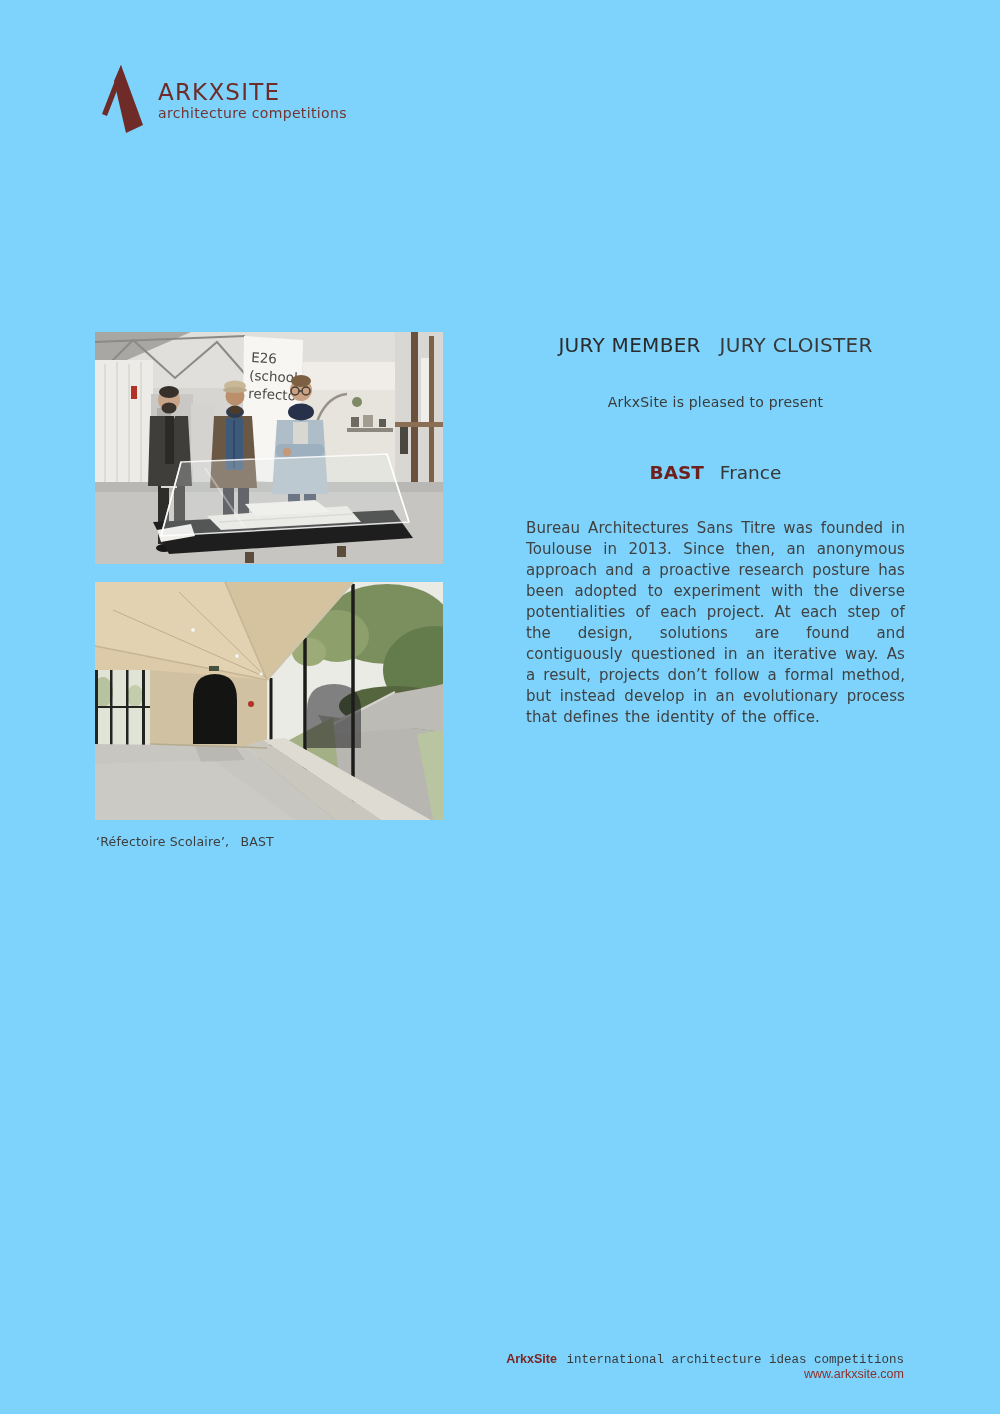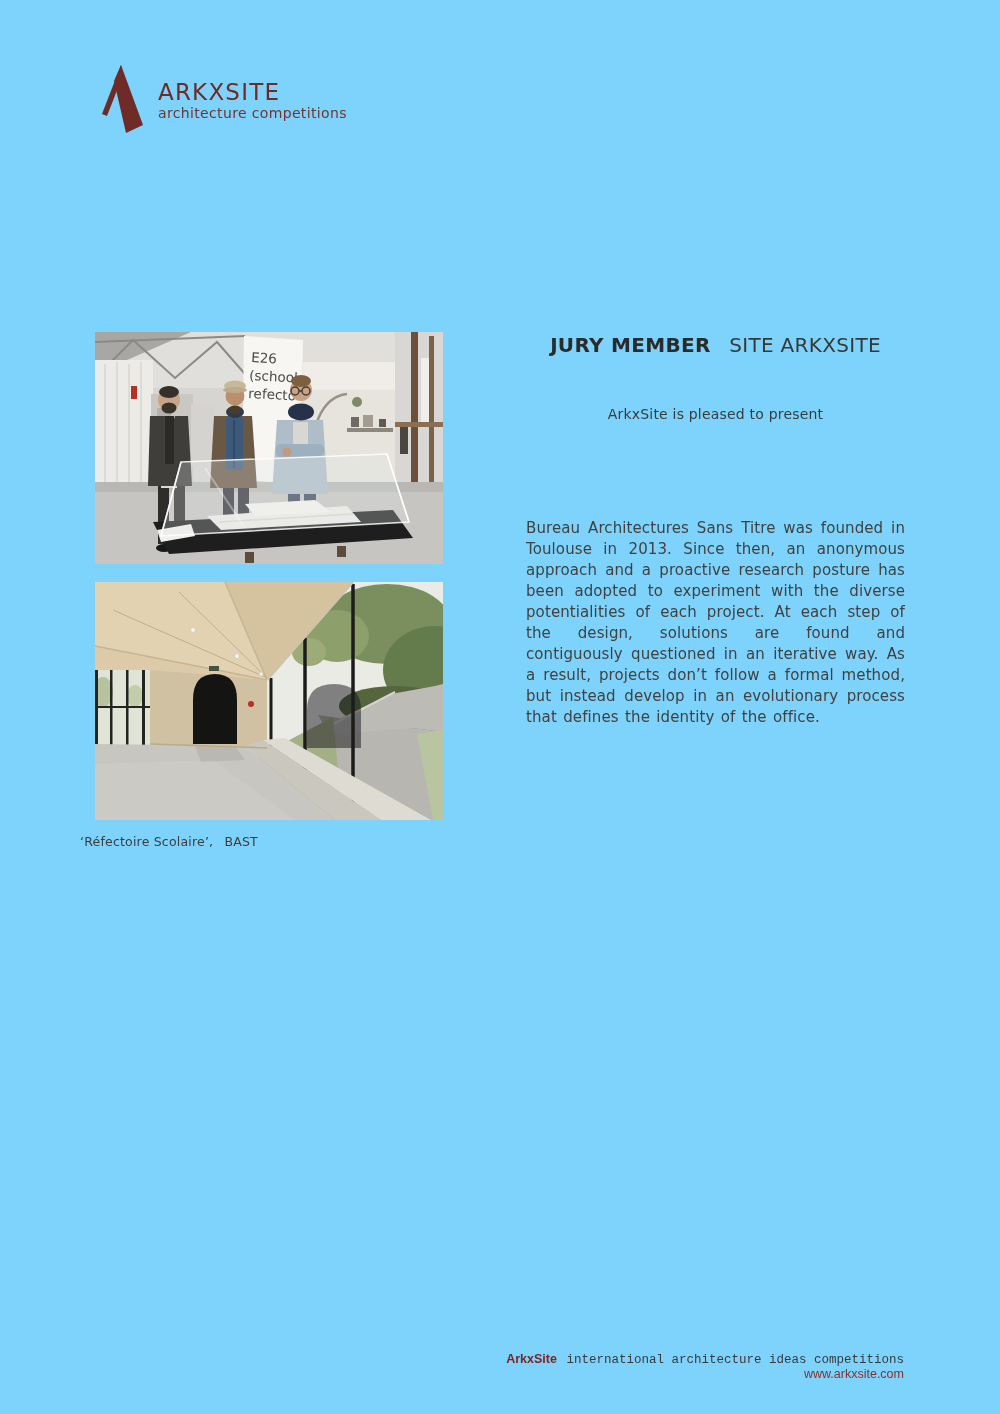--- a/index.html
+++ b/index.html
@@ -12,28 +12,28 @@
   .logo-mark{width:52px;height:70px;flex:0 0 auto;}
   .logo-text{margin-left:9px;padding-top:17px;}
   .logo-word{font-size:23px;letter-spacing:1.2px;color:#6e2b28;line-height:1;font-weight:400;}
   .logo-tag{font-size:14px;letter-spacing:0.35px;color:#75332f;margin-top:2px;line-height:1;}
   
   .photo{position:absolute;left:95px;display:block;}
   .photo1{top:332px;width:348px;height:232px;}
   .photo2{top:582px;width:348px;height:238px;}
   .photo svg{display:block;width:100%;height:100%;}
   .photo text{font-family:"DejaVu Sans",sans-serif;}
-  .caption{position:absolute;left:80px;top:834px;font-size:12.5px;color:#3d3d3d;letter-spacing:0.2px;}
+  .caption{position:absolute;left:96px;top:834px;font-size:12.5px;color:#3d3d3d;letter-spacing:0.2px;}
   .caption .cap-author{margin-left:7px;}
   
   .col{position:absolute;left:526px;width:379px;}
   .jury-title{top:333px;text-align:center;font-size:20px;color:#333333;letter-spacing:0.3px;}
-  .jury-title .t-bold{font-weight:700;color:#2b2b2b;}
+  .jury-title .t-bold{font-weight:400;color:#2b2b2b;}
   .jury-title .t-reg{margin-left:12px;font-weight:400;color:#383838;}
-  .intro{top:406px;text-align:center;font-size:14px;color:#3b3b3b;letter-spacing:0.2px;}
+  .intro{top:394px;text-align:center;font-size:14px;color:#3b3b3b;letter-spacing:0.2px;}
   .member{top:462px;text-align:center;font-size:18.5px;}
   .member .m-name{font-weight:700;color:#701f1c;}
   .member .m-country{margin-left:10px;color:#363636;}
   .bio{top:518px;font-size:15px;line-height:21px;text-align:justify;color:#414141;word-spacing:1.5px;letter-spacing:0.1px;}
   
   .footer{position:absolute;left:404px;width:500px;top:1352px;text-align:right;font-family:"Liberation Sans",sans-serif;font-size:12.5px;color:#3a3a3a;}
   .footer .f-brand{font-weight:700;color:#7c2522;}
   .footer .f-tag{margin-left:6px;font-family:Liberation Mono, monospace;}
   .footer .f-url{color:#8c2f28;text-decoration:none;}
 </style>
@@ -261,25 +261,29 @@
     </svg>
   </div>
 
   <div class="caption">
     <span class="cap-project">‘Réfectoire Scolaire’,</span>
     <span class="cap-author">BAST</span>
   </div>
 
   <div class="col jury-title">
     <span class="t-bold">JURY MEMBER</span>
-    <span class="t-reg">SITE ARKXSITE</span>
+    <span class="t-reg">JURY CLOISTER</span>
   </div>
 
   <div class="col intro">ArkxSite is pleased to present</div>
 
+  <div class="col member">
+    <span class="m-name">BAST</span>
+    <span class="m-country">France</span>
+  </div>
 
   <div class="col bio">Bureau Architectures Sans Titre was founded in Toulouse in 2013.  Since then, an anonymous approach and a proactive research posture has been adopted to experiment with the diverse potentialities of each project.  At each step of the design, solutions are found and contiguously questioned in an iterative way.  As a result, projects don’t follow a formal method, but instead develop in an evolutionary process that defines the identity of the office.</div>
 
   <div class="footer">
     <span class="f-brand">ArkxSite</span>
     <span class="f-tag">international architecture ideas competitions</span>
     <span class="f-url">www.arkxsite.com</span>
   </div>
 
 </div>

